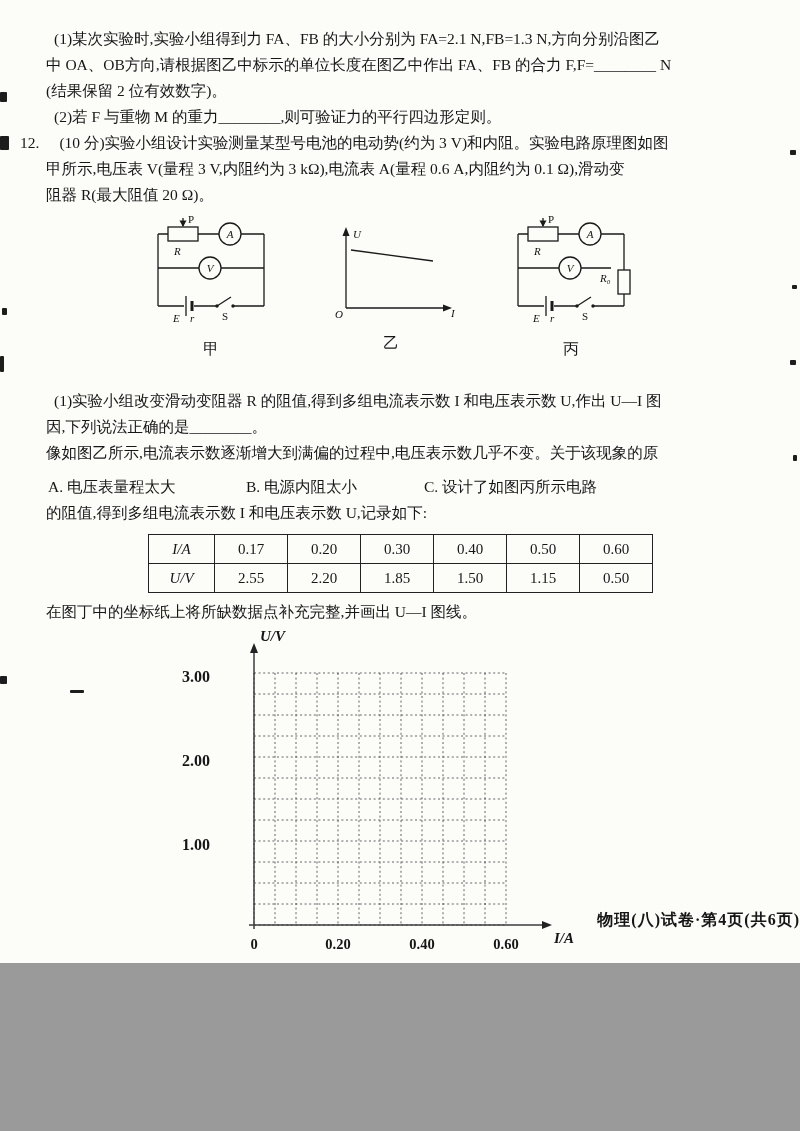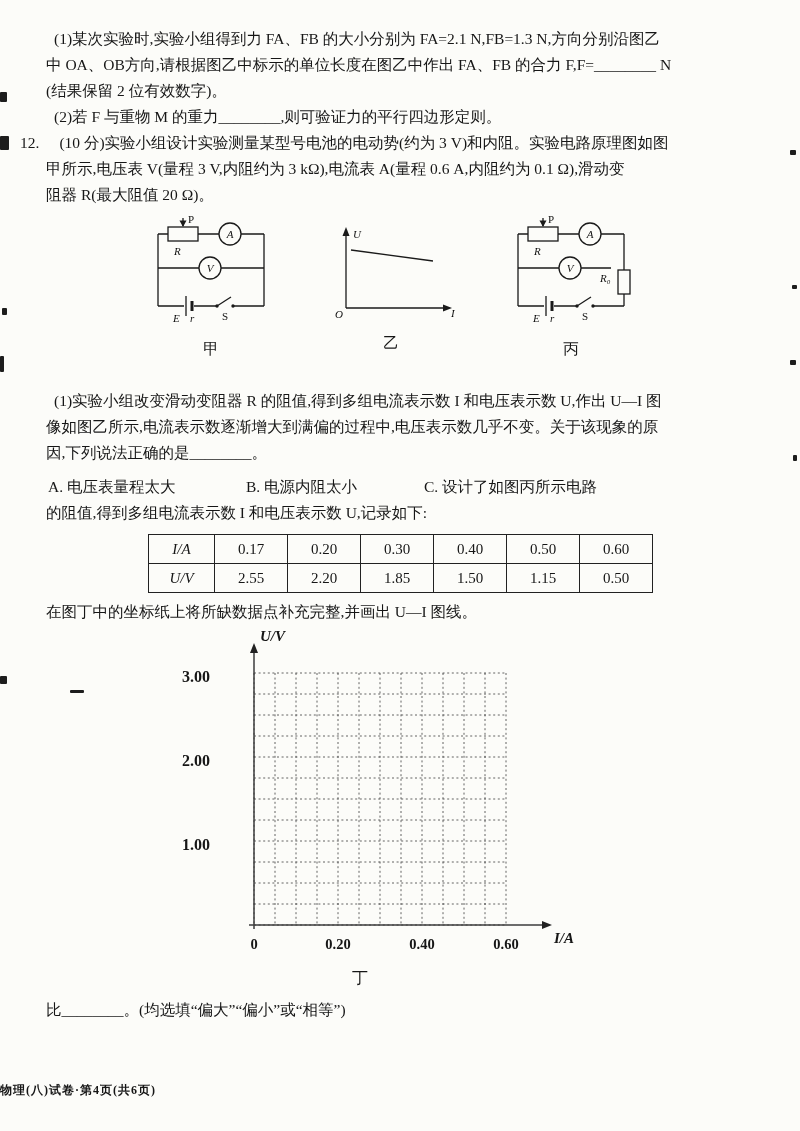--- a/index.html
+++ b/index.html
@@ -1,18 +1,18 @@
 <!DOCTYPE html>
 <html><head>
 <meta charset="utf-8">
 <style>
   *{margin:0;padding:0;box-sizing:border-box}
   html,body{background:#9a9a9a}
   .page{
-    position:relative;width:800px;height:1131px;margin:0 auto;
+    position:relative;width:800px;height:963px;margin:0 auto;
     background:#fcfcf9;color:#161616;overflow:hidden;
     font-family:"Liberation Serif","DejaVu Serif",serif;
   }
   .content{padding:26px 36px 0 46px;font-size:15.5px;line-height:26px}
   .tl{white-space:nowrap}
   .ind{text-indent:8px}
   .q12-first{margin-left:-26px;white-space:nowrap}
   .qnum{margin-right:20px}
   
   .diagrams-row{display:flex;align-items:flex-start;margin:6px 0 0 100px}
@@ -46,22 +46,22 @@
   .graph-wrap .g-xtick{
     position:absolute;top:302px;width:40px;text-align:center;
     font-weight:600;font-size:14.5px;
   }
   .graph-wrap .g-ylabel{position:absolute;left:206px;top:-6px;font-style:italic;font-weight:600}
   .graph-wrap .g-xlabel{position:absolute;left:500px;top:296px;font-style:italic;font-weight:600}
   .graph-wrap .g-caption{position:absolute;left:160px;top:336px;width:292px;text-align:center;font-size:16px}
   #grid-svg{position:absolute;left:160px;top:6px}
   
   .footer{
-    position:absolute;left:0;right:0;bottom:32px;text-align:left;
-    font-weight:bold;font-size:12px;letter-spacing:1px;
+    position:absolute;left:0;right:0;bottom:32px;text-align:right;
+    font-weight:bold;font-size:16px;letter-spacing:1px;
   }
   
   .mark{position:absolute;background:#1d1d1d;border-radius:1px}
 </style>
 </head>
 <body>
 
 <div class="page">
 
   <div class="mark" style="left:0;top:92px;width:7px;height:10px"></div>
@@ -147,22 +147,22 @@
           <circle cx="71" cy="92" r="1.7" fill="#1a1a1a"></circle>
           <circle cx="87" cy="92" r="1.7" fill="#1a1a1a"></circle>
           <path class="w" d="M71 92 L85 83"></path>
           <text class="lb" x="76" y="106">S</text>
         </svg>
         <div class="fig-caption">丙</div>
       </div>
     </div>
 
     <p class="tl ind part">(1)实验小组改变滑动变阻器 R 的阻值,得到多组电流表示数 I 和电压表示数 U,作出 U—I 图</p>
+    <p class="tl">因,下列说法正确的是________。</p>
     <p class="tl">像如图乙所示,电流表示数逐渐增大到满偏的过程中,电压表示数几乎不变。关于该现象的原</p>
-    <p class="tl">因,下列说法正确的是________。</p>
 
     <div class="options">
       <span class="opt-a">A. 电压表量程太大</span>
       <span class="opt-b">B. 电源内阻太小</span>
       <span class="opt-c">C. 设计了如图丙所示电路</span>
     </div>
 
     <p class="tl">的阻值,得到多组电流表示数 I 和电压表示数 U,记录如下:</p>
 
     <table class="data-table">

